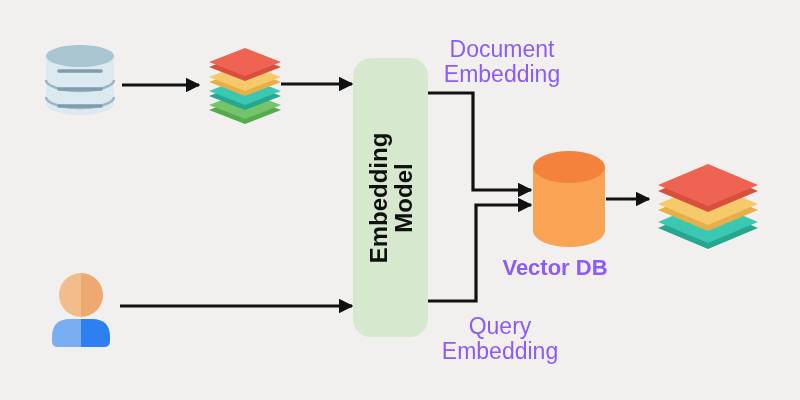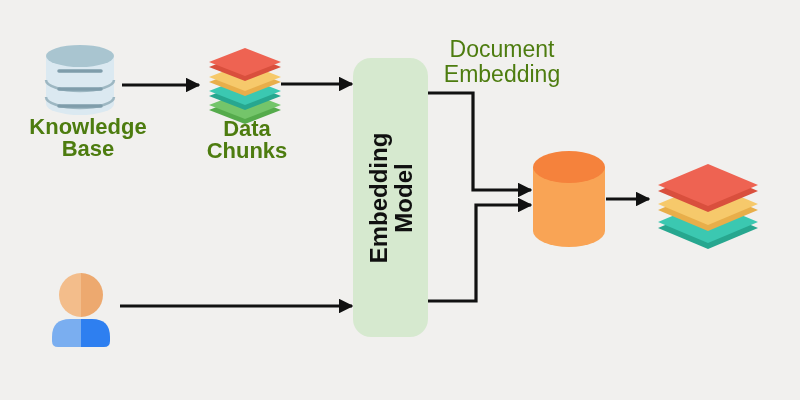--- a/index.html
+++ b/index.html
@@ -2,21 +2,21 @@
 <html><head>
 <meta charset="utf-8">
 <style>
   html, body { margin: 0; padding: 0; background: #f1f0ee; }
   .canvas {
     position: relative; width: 800px; height: 400px;
     background: #f1f0ee; overflow: hidden;
     font-family: "Liberation Sans", sans-serif; color: #1b1b1b;
   }
   .abs { position: absolute; }
-  .label { position: absolute; text-align: center; color: #4d7c0f; }
+  .label { position: absolute; text-align: center; color: #8b5cf6; }
   .node-label { font-weight: 700; font-size: 22px; line-height: 22px; }
   .flow-label { font-weight: 400; font-size: 23px; line-height: 25px; }
   .nowrap { white-space: nowrap; }
   .embedding-box {
     position: absolute; left: 353px; top: 58px; width: 75px; height: 279px;
     background: #d6e9cf; border-radius: 18px;
   }
   .rotated-label {
     position: absolute; left: 50%; top: 50%; width: 170px;
     transform: translate(-50%, -50%) rotate(-90deg);
@@ -45,53 +45,53 @@
 
   <svg class="abs" style="left:44px;top:44px" width="72" height="75" viewBox="0 0 72 75">
     <path d="M2 12 V60 A34 11 0 0 0 70 60 V12 Z" fill="#dbe9f1"></path>
     <ellipse cx="36" cy="12" rx="34" ry="11" fill="#a9c5d0"></ellipse>
     <path d="M2 36 A34 11 0 0 0 70 36" stroke="#9db7c2" stroke-width="2.5" fill="none"></path>
     <path d="M2 53 A34 11 0 0 0 70 53" stroke="#9db7c2" stroke-width="2.5" fill="none"></path>
     <line x1="15" y1="27" x2="57" y2="27" stroke="#7f9dab" stroke-width="3.5" stroke-linecap="round"></line>
     <line x1="15" y1="45" x2="57" y2="45" stroke="#7f9dab" stroke-width="3.5" stroke-linecap="round"></line>
     <line x1="15" y1="62" x2="57" y2="62" stroke="#7f9dab" stroke-width="3.5" stroke-linecap="round"></line>
   </svg>
-  <div class="label node-label" style="left:13px;top:116px;width:150px">Knowledge Base</div>
 
   <svg class="abs" style="left:205px;top:45px" width="80" height="80" viewBox="0 0 80 80">
     <polygon points="40,51 76,65 40,79 4,65" fill="#55ab4c"></polygon>
     <polygon points="40,46 76,60 40,74 4,60" fill="#74c56a"></polygon>
     <polygon points="40,37 76,51 40,65 4,51" fill="#27a78f"></polygon>
     <polygon points="40,32 76,46 40,60 4,46" fill="#3bc8b1"></polygon>
     <polygon points="40,23 76,37 40,51 4,37" fill="#e8ae4a"></polygon>
     <polygon points="40,18 76,32 40,46 4,32" fill="#f6c96b"></polygon>
     <polygon points="40,8 76,22 40,36 4,22" fill="#d94f3d"></polygon>
     <polygon points="40,3 76,17 40,31 4,17" fill="#ee6352"></polygon>
   </svg>
-  <div class="label node-label" style="left:197px;top:118px;width:100px">Data Chunks</div>
 
   <div class="embedding-box">
     <div class="rotated-label">Embedding Model</div>
   </div>
 
   <div class="label flow-label" style="left:427px;top:37px;width:150px">Document Embedding</div>
 
+  <div class="label flow-label" style="left:425px;top:314px;width:150px">Query Embedding</div>
 
   <svg class="abs" style="left:48px;top:272px" width="66" height="76" viewBox="0 0 66 76">
     <path d="M33 1 A22 22 0 0 0 33 45 Z" fill="#f3bd8b"></path>
     <path d="M33 1 A22 22 0 0 1 33 45 Z" fill="#eda96f"></path>
     <path d="M33 75 H10 Q4 75 4 69 V65 Q4 47 22 47 H33 Z" fill="#7aaef0"></path>
     <path d="M33 75 H56 Q62 75 62 69 V65 Q62 47 44 47 H33 Z" fill="#2e7ff0"></path>
   </svg>
 
 
   <svg class="abs" style="left:531px;top:151px" width="76" height="100" viewBox="0 0 76 100">
     <path d="M2 16 V80 A36 16 0 0 0 74 80 V16 Z" fill="#f9a455"></path>
     <ellipse cx="38" cy="16" rx="36" ry="16" fill="#f5823c"></ellipse>
   </svg>
+  <div class="label node-label nowrap" style="left:485px;top:257px;width:140px">Vector DB</div>
 
   <svg class="abs" style="left:652px;top:158px" width="112" height="92" viewBox="0 0 112 92">
     <polygon points="56,49 106,70 56,91 6,70" fill="#27a78f"></polygon>
     <polygon points="56,43 106,64 56,85 6,64" fill="#3bc8b1"></polygon>
     <polygon points="56,31 106,52 56,73 6,52" fill="#e8ae4a"></polygon>
     <polygon points="56,25 106,46 56,67 6,46" fill="#f6c96b"></polygon>
     <polygon points="56,12 106,33 56,54 6,33" fill="#d94f3d"></polygon>
     <polygon points="56,6 106,27 56,48 6,27" fill="#ee6352"></polygon>
   </svg>
 

